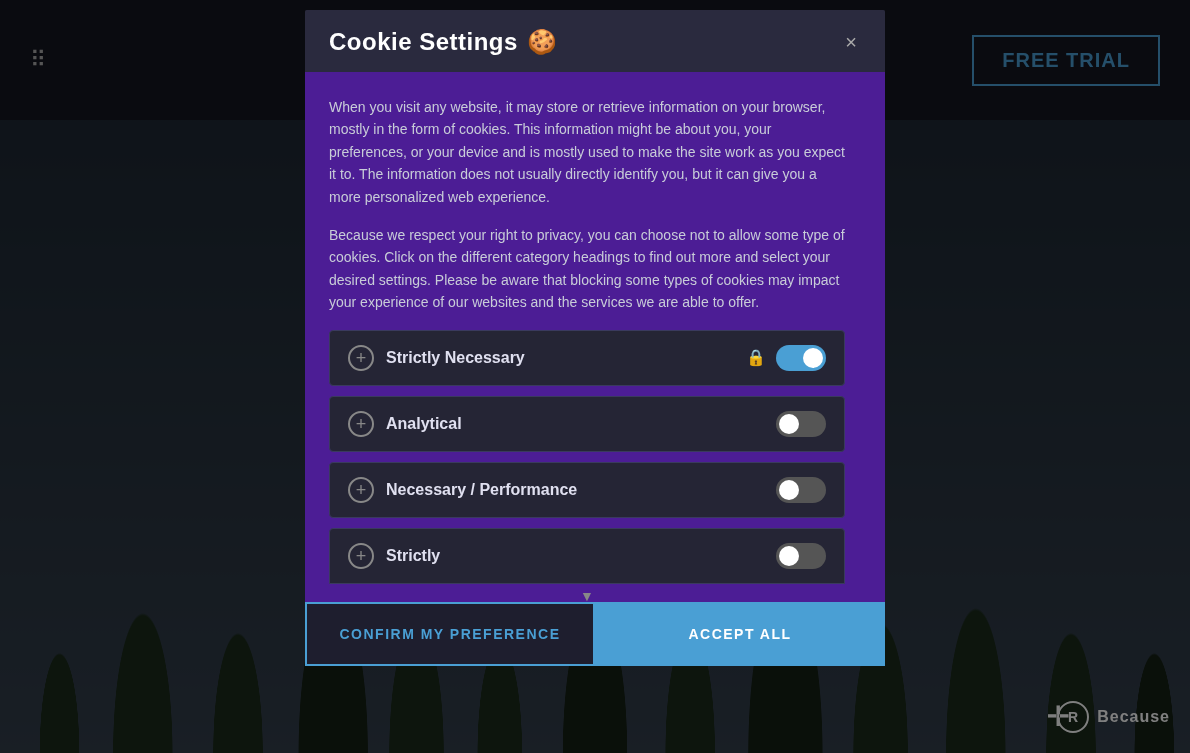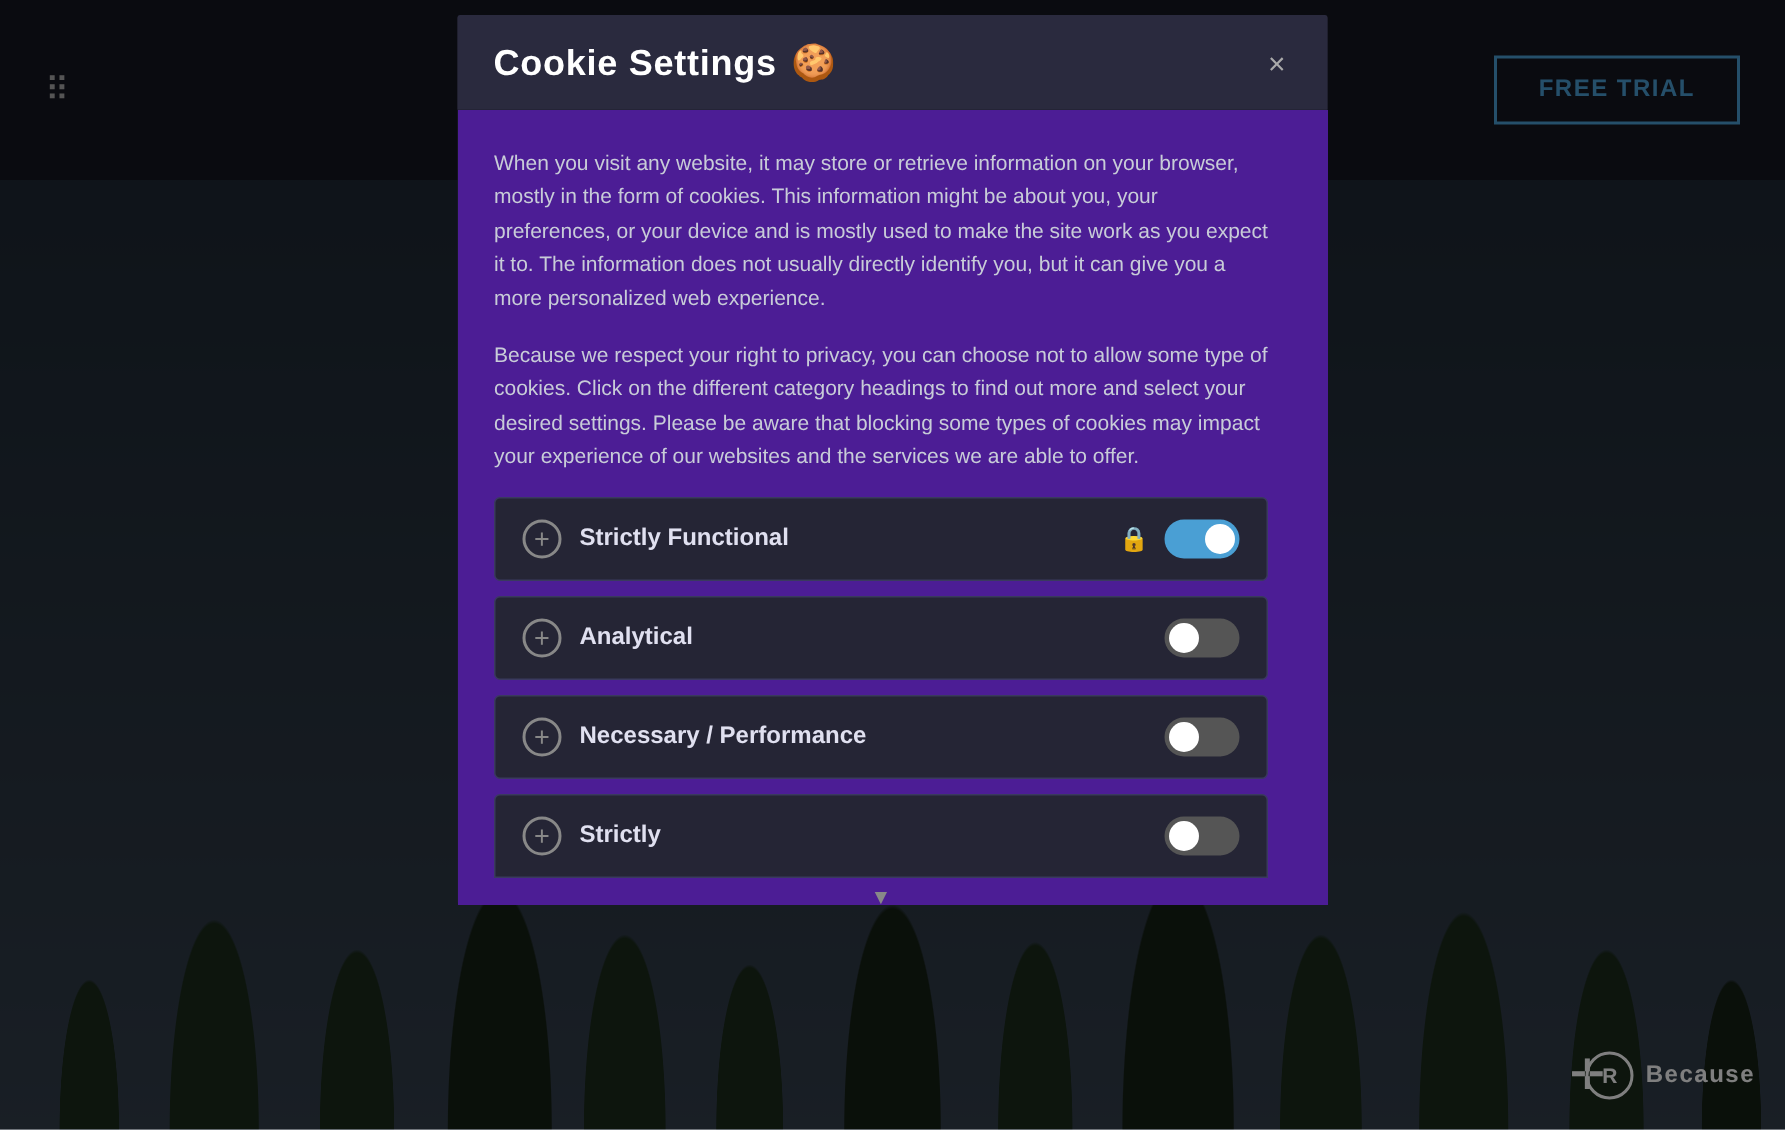--- a/index.html
+++ b/index.html
@@ -63,21 +63,21 @@
       color: #aaa;
       font-size: 22px;
       margin-right: auto;
       line-height: 1;
     }
     .free-trial-btn {
       background: transparent;
       border: 2px solid #4a9fd4;
       color: #4a9fd4;
       padding: 12px 28px;
-      font-size: 16px;
+      font-size: 20px;
       font-weight: 600;
       letter-spacing: 1px;
       cursor: pointer;
       text-transform: uppercase;
     }
 
     
     .hero-text {
       position: absolute;
       top: 200px;
@@ -380,21 +380,21 @@
     <button class="modal-close">×</button>
   </div>
 
   <div class="modal-body">
     <p class="modal-description">When you visit any website, it may store or retrieve information on your browser, mostly in the form of cookies. This information might be about you, your preferences, or your device and is mostly used to make the site work as you expect it to. The information does not usually directly identify you, but it can give you a more personalized web experience.</p>
     <p class="modal-description">Because we respect your right to privacy, you can choose not to allow some type of cookies. Click on the different category headings to find out more and select your desired settings. Please be aware that blocking some types of cookies may impact your experience of our websites and the services we are able to offer.</p>
 
     <div class="cookie-category">
       <div class="category-left">
         <button class="expand-btn">+</button>
-        <span class="category-name">Strictly Functional</span>
+        <span class="category-name">Strictly Necessary</span>
       </div>
       <div class="category-right">
         <span class="lock-icon">🔒</span>
         <div class="toggle on">
           <div class="toggle-knob"></div>
         </div>
       </div>
     </div>
 
     <div class="cookie-category">
@@ -428,13 +428,17 @@
       </div>
       <div class="category-right">
         <div class="toggle off">
           <div class="toggle-knob"></div>
         </div>
       </div>
     </div>
     <div class="scroll-indicator">▼</div>
   </div>
 
+  <div class="modal-footer">
+    <button class="btn-confirm">CONFIRM MY PREFERENCE</button>
+    <button class="btn-accept">ACCEPT ALL</button>
+  </div>
 </div>
 
 </body></html>

